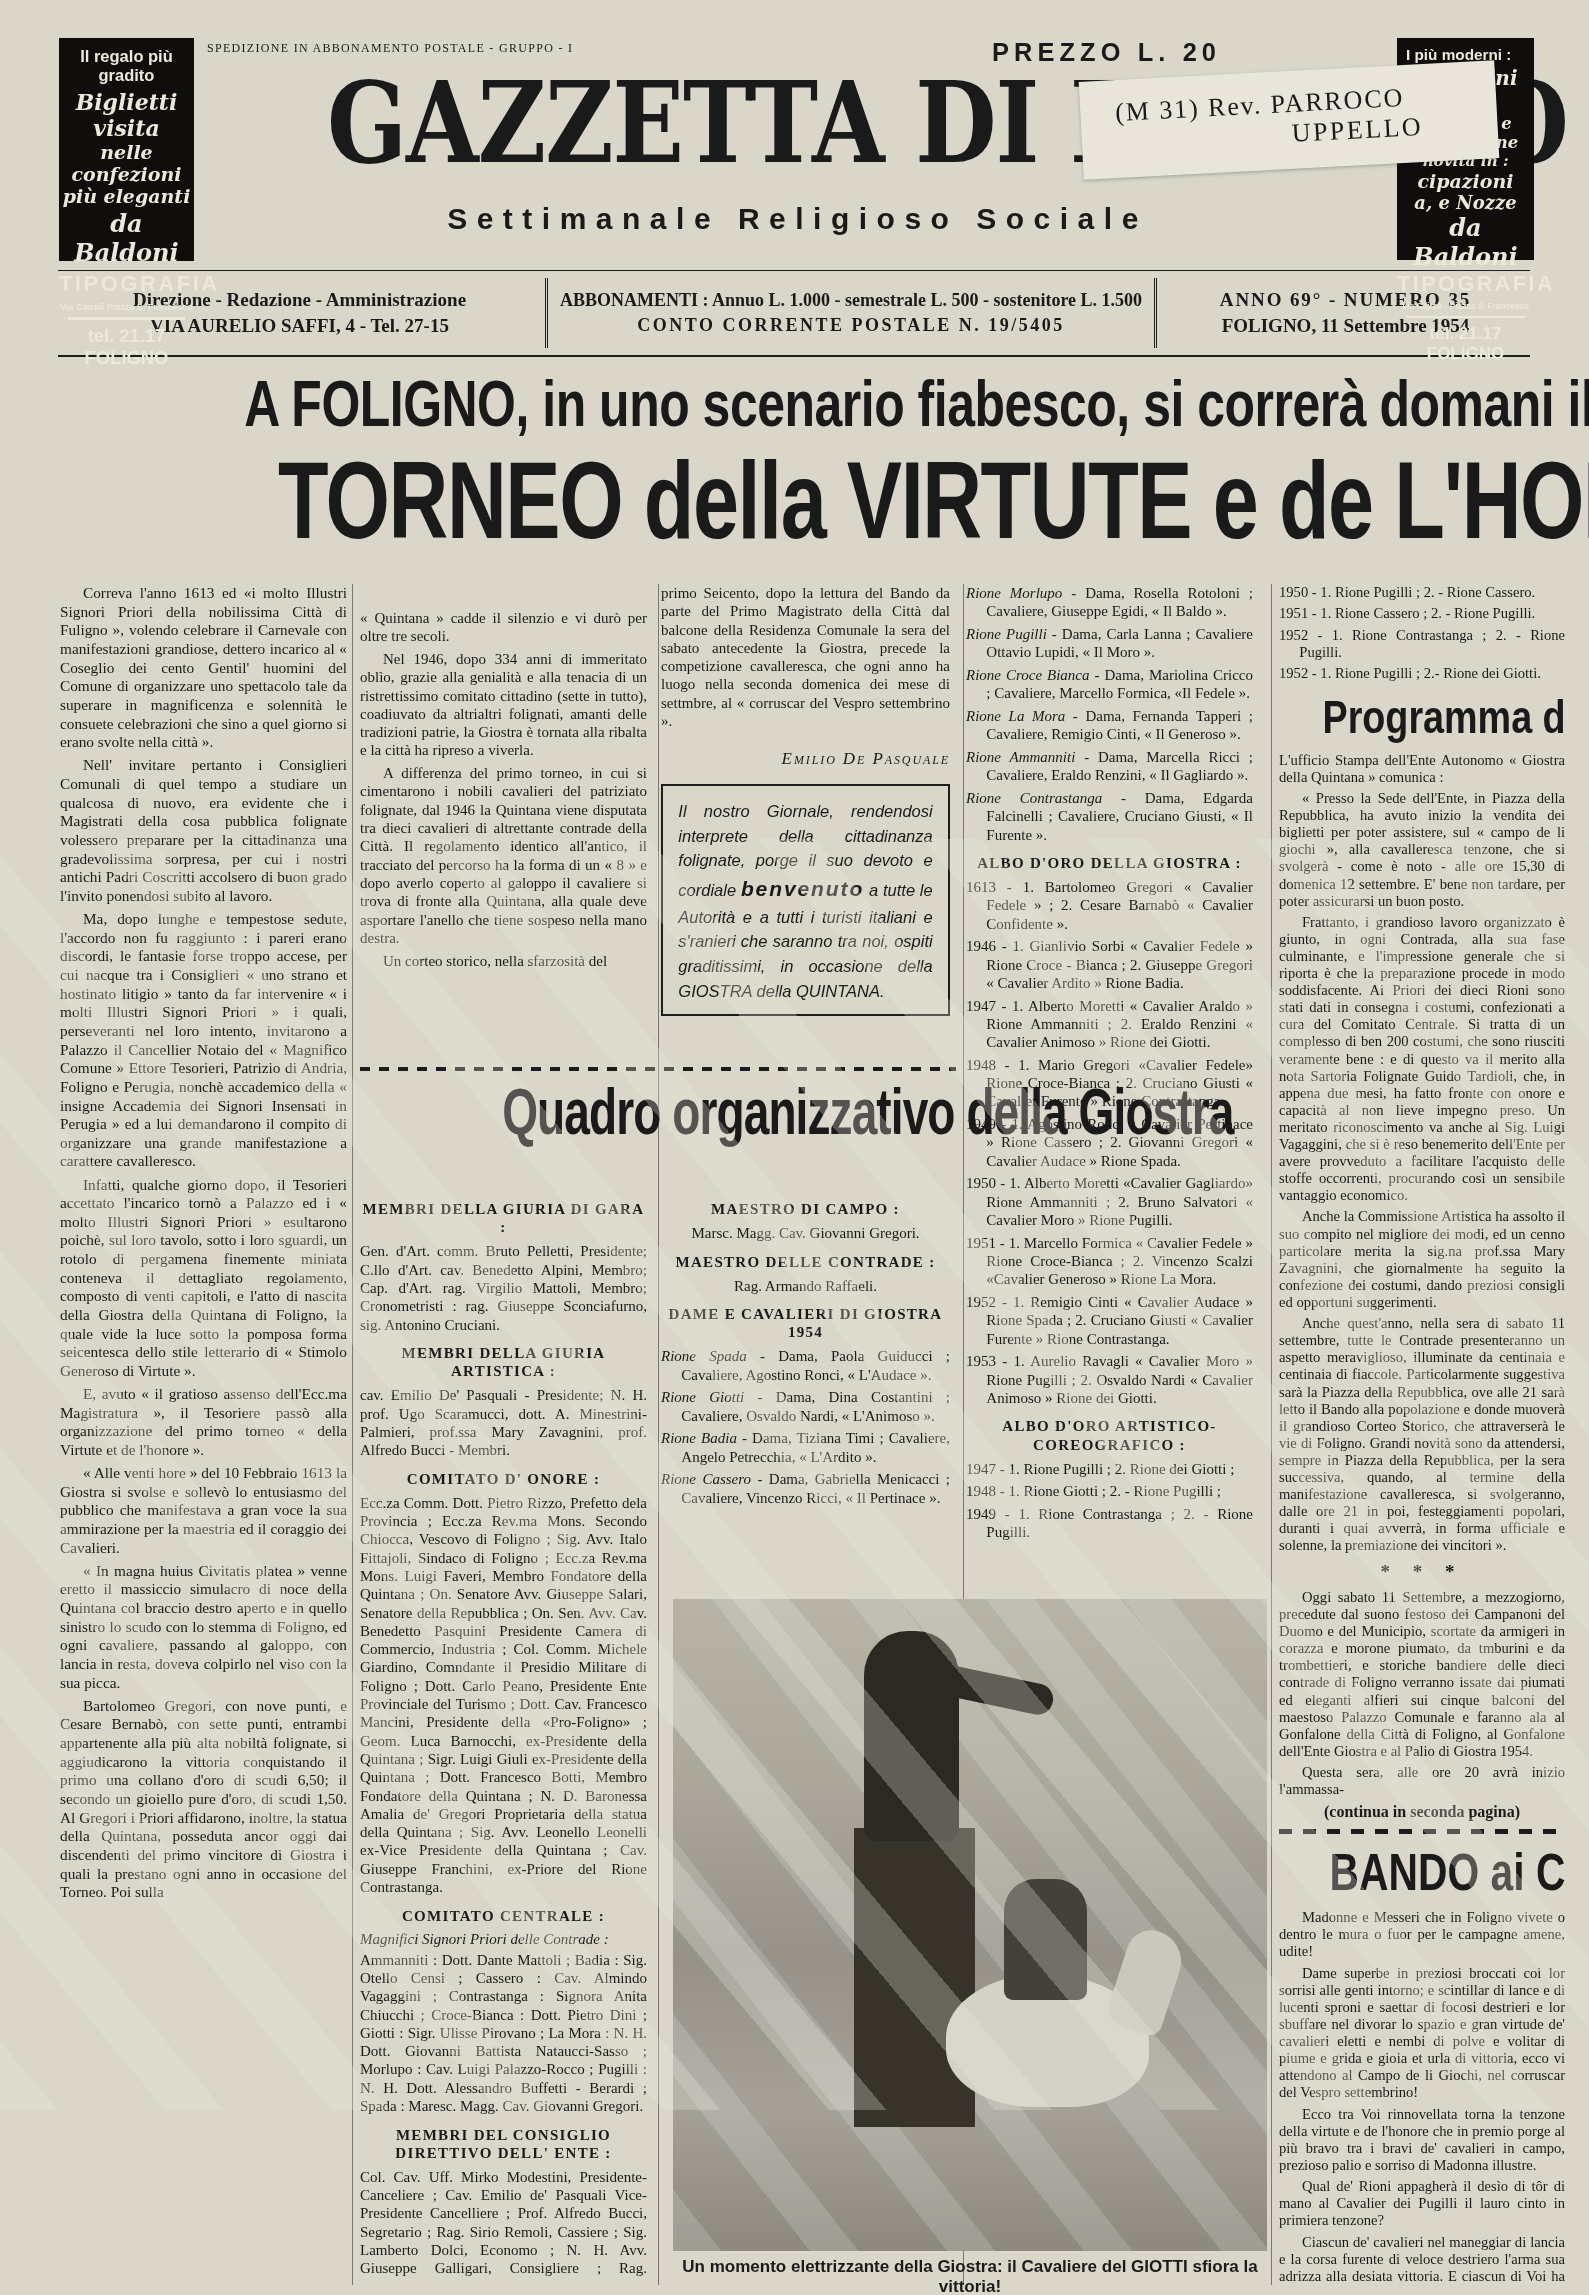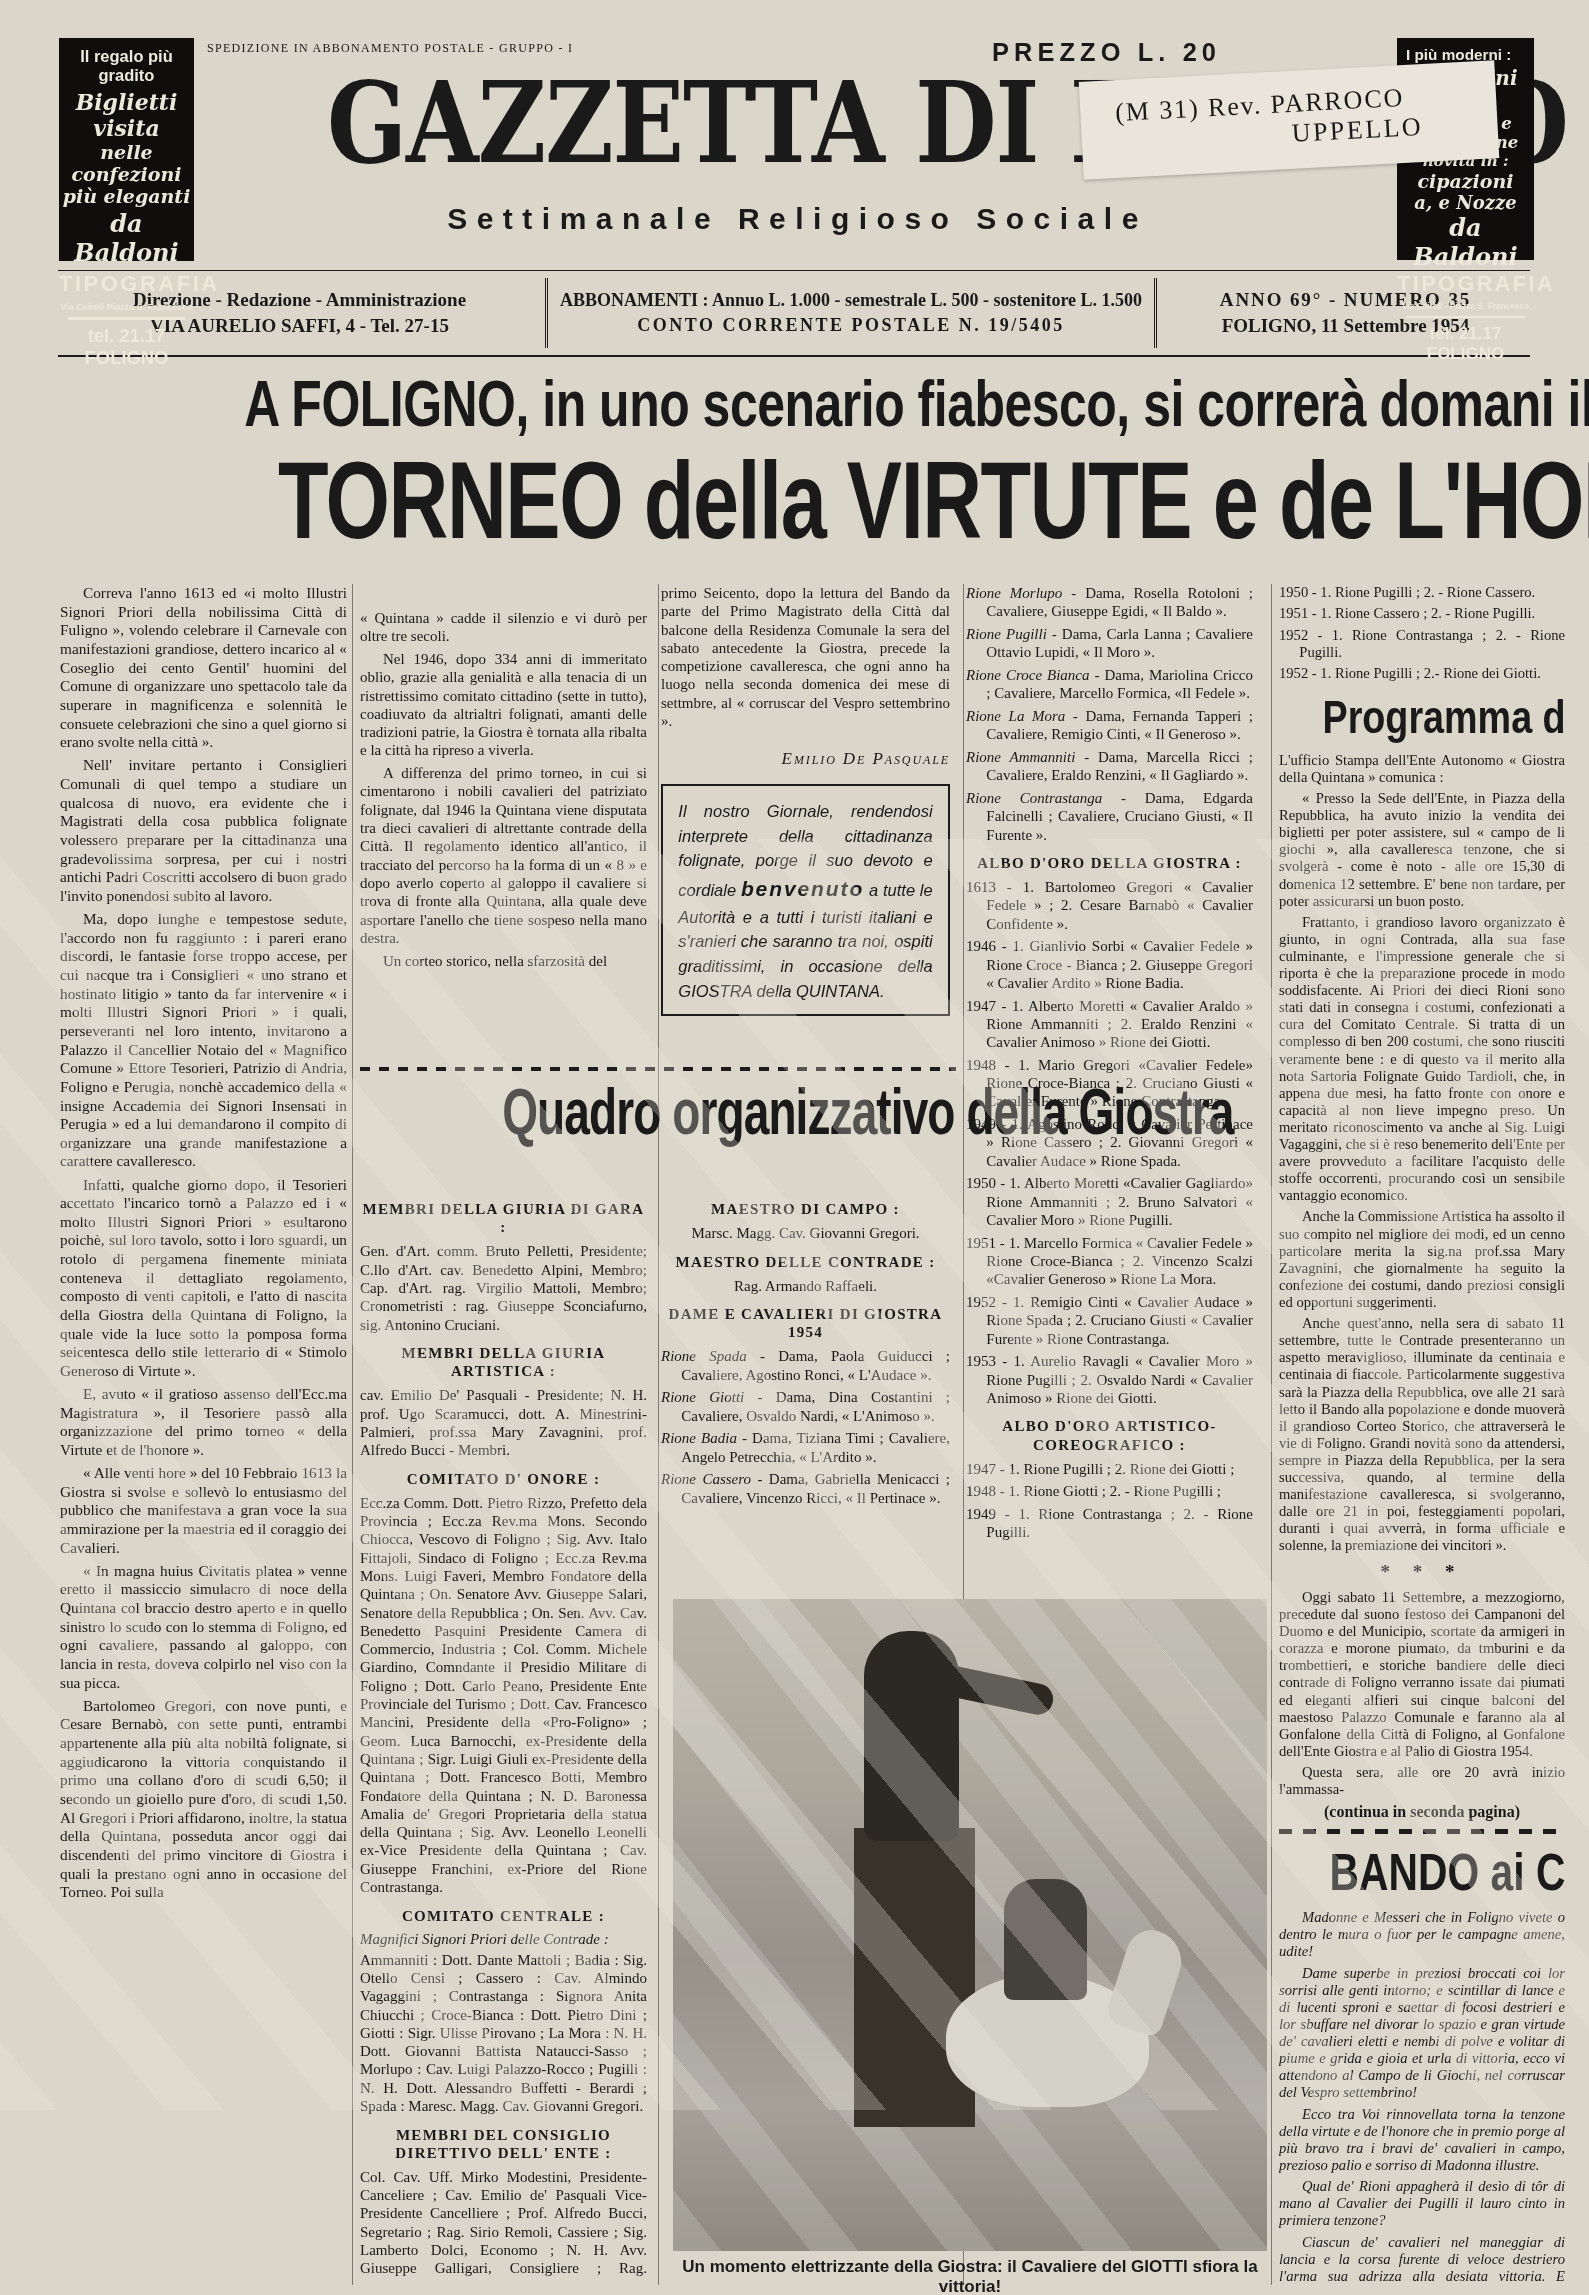--- a/index.html
+++ b/index.html
@@ -70,21 +70,21 @@
   .wbox b{font-size:21px;letter-spacing:1.9px;font-style:italic;}
   
   .ptitle,.btitle{text-align:center;white-space:nowrap;margin:9px 0 6.4px;text-indent:0;}
   .ptitle span{display:inline-block;font-family:"Liberation Sans",sans-serif;font-weight:900;
                font-size:46px;transform:scaleX(.82);transform-origin:center;}
   .btitle span{display:inline-block;font-family:"Liberation Sans",sans-serif;font-weight:900;
                font-size:51px;transform:scaleX(.80);transform-origin:center;}
   .stars{text-align:center;font-weight:bold;font-size:19px;letter-spacing:9px;margin:6.4px 0;text-indent:0;}
   .cont{text-align:center;font-weight:bold;font-size:16px;margin:1.3px 0 5.1px;text-indent:0;}
   .dotline{height:5.1px;background:repeating-linear-gradient(90deg,#1c1c1c 0 12.7px,transparent 12.7px 24px);margin:7.6px 0 6.4px;}
-  .bando-p{font-style:italic;}
+  .bando-p{}
   
   .vr{position:absolute;top:584px;height:1701px;width:1.3px;background:rgba(25,25,25,.5);}
   
   #photo{position:absolute;left:673px;top:1599px;width:594px;height:652px;z-index:5;
          background:linear-gradient(180deg,#b7b3a7 0%,#aba79b 28%,#96928a 55%,#a5a198 78%,#8d897f 100%);
          overflow:hidden;}
   .ph-shade{position:absolute;left:0;top:0;width:100%;height:100%;
             background:repeating-linear-gradient(52deg,rgba(255,255,255,.16) 0 38px,transparent 38px 108px);}
   .statue{position:absolute;left:191px;top:32px;width:95px;height:210px;background:#2c2923;
           border-radius:44px 44px 12.7px 12.7px;}

